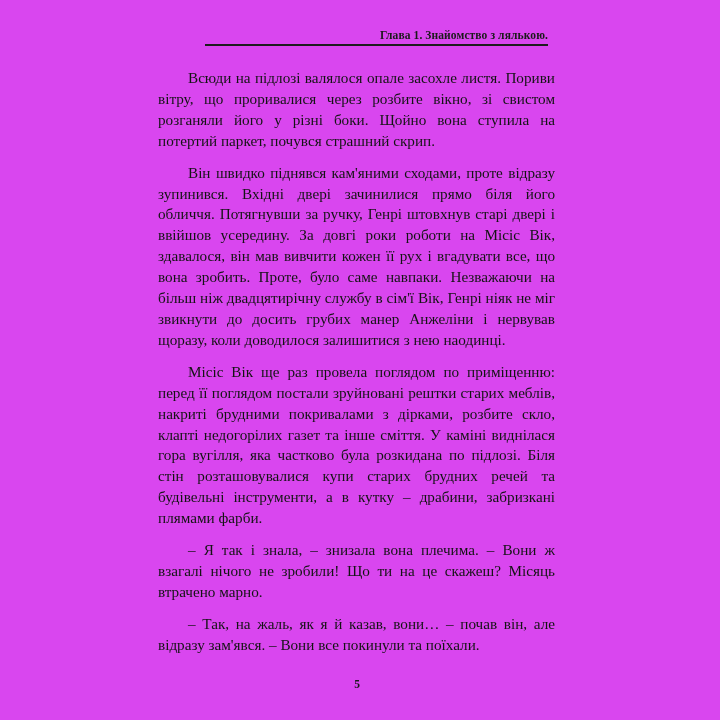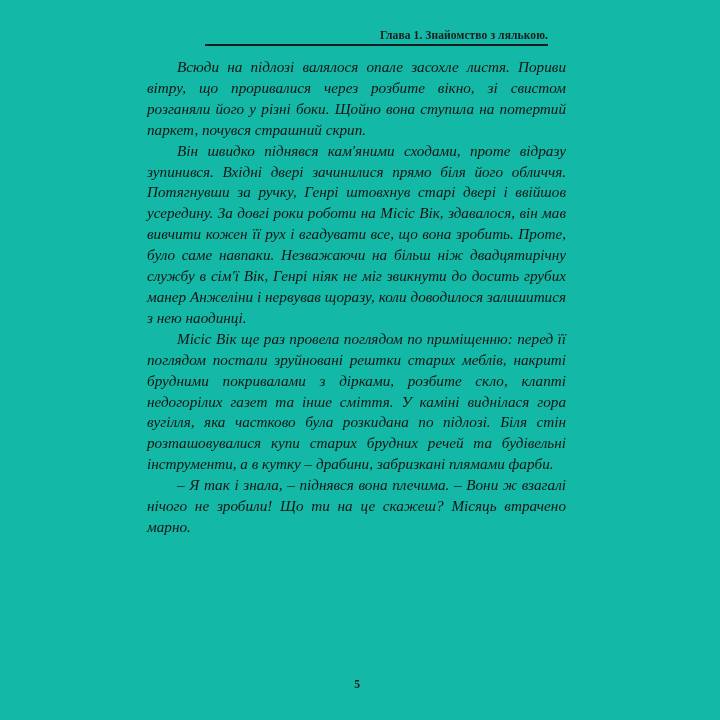--- a/index.html
+++ b/index.html
@@ -12,21 +12,21 @@
     background: #ffffff;
     font-family: "Liberation Serif", "DejaVu Serif", serif;
     color: #111111;
     overflow: hidden;
   }
 
   .page {
     position: relative;
     width: 720px;
     height: 720px;
-    background: #14b8a6;
+    background: #d946ef;
     box-sizing: border-box;
   }
 
   
   .header-block {
     position: absolute;
     left: 205px;
     top: 28px;
     width: 343px;
   }
@@ -54,25 +54,24 @@
     top: 57px;
     width: 419px;
     font-size: 15.2px;
     line-height: 20.9px;
     text-align: justify;
     text-justify: inter-word;
     color: #141414;
     -webkit-font-smoothing: none;
   }
   .body-text p {
-    margin: 0;
+    margin: 11px;
     text-indent: 30px;
     hyphens: none;
     filter: blur(0.13px);
-    font-style: italic;
   }
   .body-text p:last-of-type {
     text-align: justify;
   }
   
   .body-text p {
     text-align-last: left;
   }
 
   
@@ -97,18 +96,19 @@
 
   <div class="header-block">
     <div class="header-title">Глава 1. Знайомство з лялькою.</div>
     <div class="header-rule"></div>
   </div>
 
   <div class="body-text">
     <p>Всюди на підлозі валялося опале засохле листя. Пориви вітру, що проривалися через розбите вікно, зі свистом розганяли його у різні боки. Щойно вона ступила на потертий паркет, почувся страшний скрип.</p>
     <p>Він швидко піднявся кам'яними сходами, проте відразу зупинився. Вхідні двері зачинилися прямо біля його обличчя. Потягнувши за ручку, Генрі штовхнув старі двері і ввійшов усередину. За довгі роки роботи на Місіс Вік, здавалося, він мав вивчити кожен її рух і вгадувати все, що вона зробить. Проте, було саме навпаки. Незважаючи на більш ніж двадцятирічну службу в сім'ї Вік, Генрі ніяк не міг звикнути до досить грубих манер Анжеліни і нервував щоразу, коли доводилося залишитися з нею наодинці.</p>
     <p>Місіс Вік ще раз провела поглядом по приміщенню: перед її поглядом постали зруйновані рештки старих меблів, накриті брудними покривалами з дірками, розбите скло, клапті недогорілих газет та інше сміття. У каміні виднілася гора вугілля, яка частково була розкидана по підлозі. Біля стін розташовувалися купи старих брудних речей та будівельні інструменти, а в кутку – драбини, забризкані плямами фарби.</p>
-    <p>– Я так і знала, – піднявся вона плечима. – Вони ж взагалі нічого не зробили! Що ти на це скажеш? Місяць втрачено марно.</p>
+    <p>– Я так і знала, – знизала вона плечима. – Вони ж взагалі нічого не зробили! Що ти на це скажеш? Місяць втрачено марно.</p>
+    <p>– Так, на жаль, як я й казав, вони… – почав він, але відразу зам'явся. – Вони все покинули та поїхали.</p>
   </div>
 
   <div class="folio">5</div>
 
 </div>
 
 </body></html>

